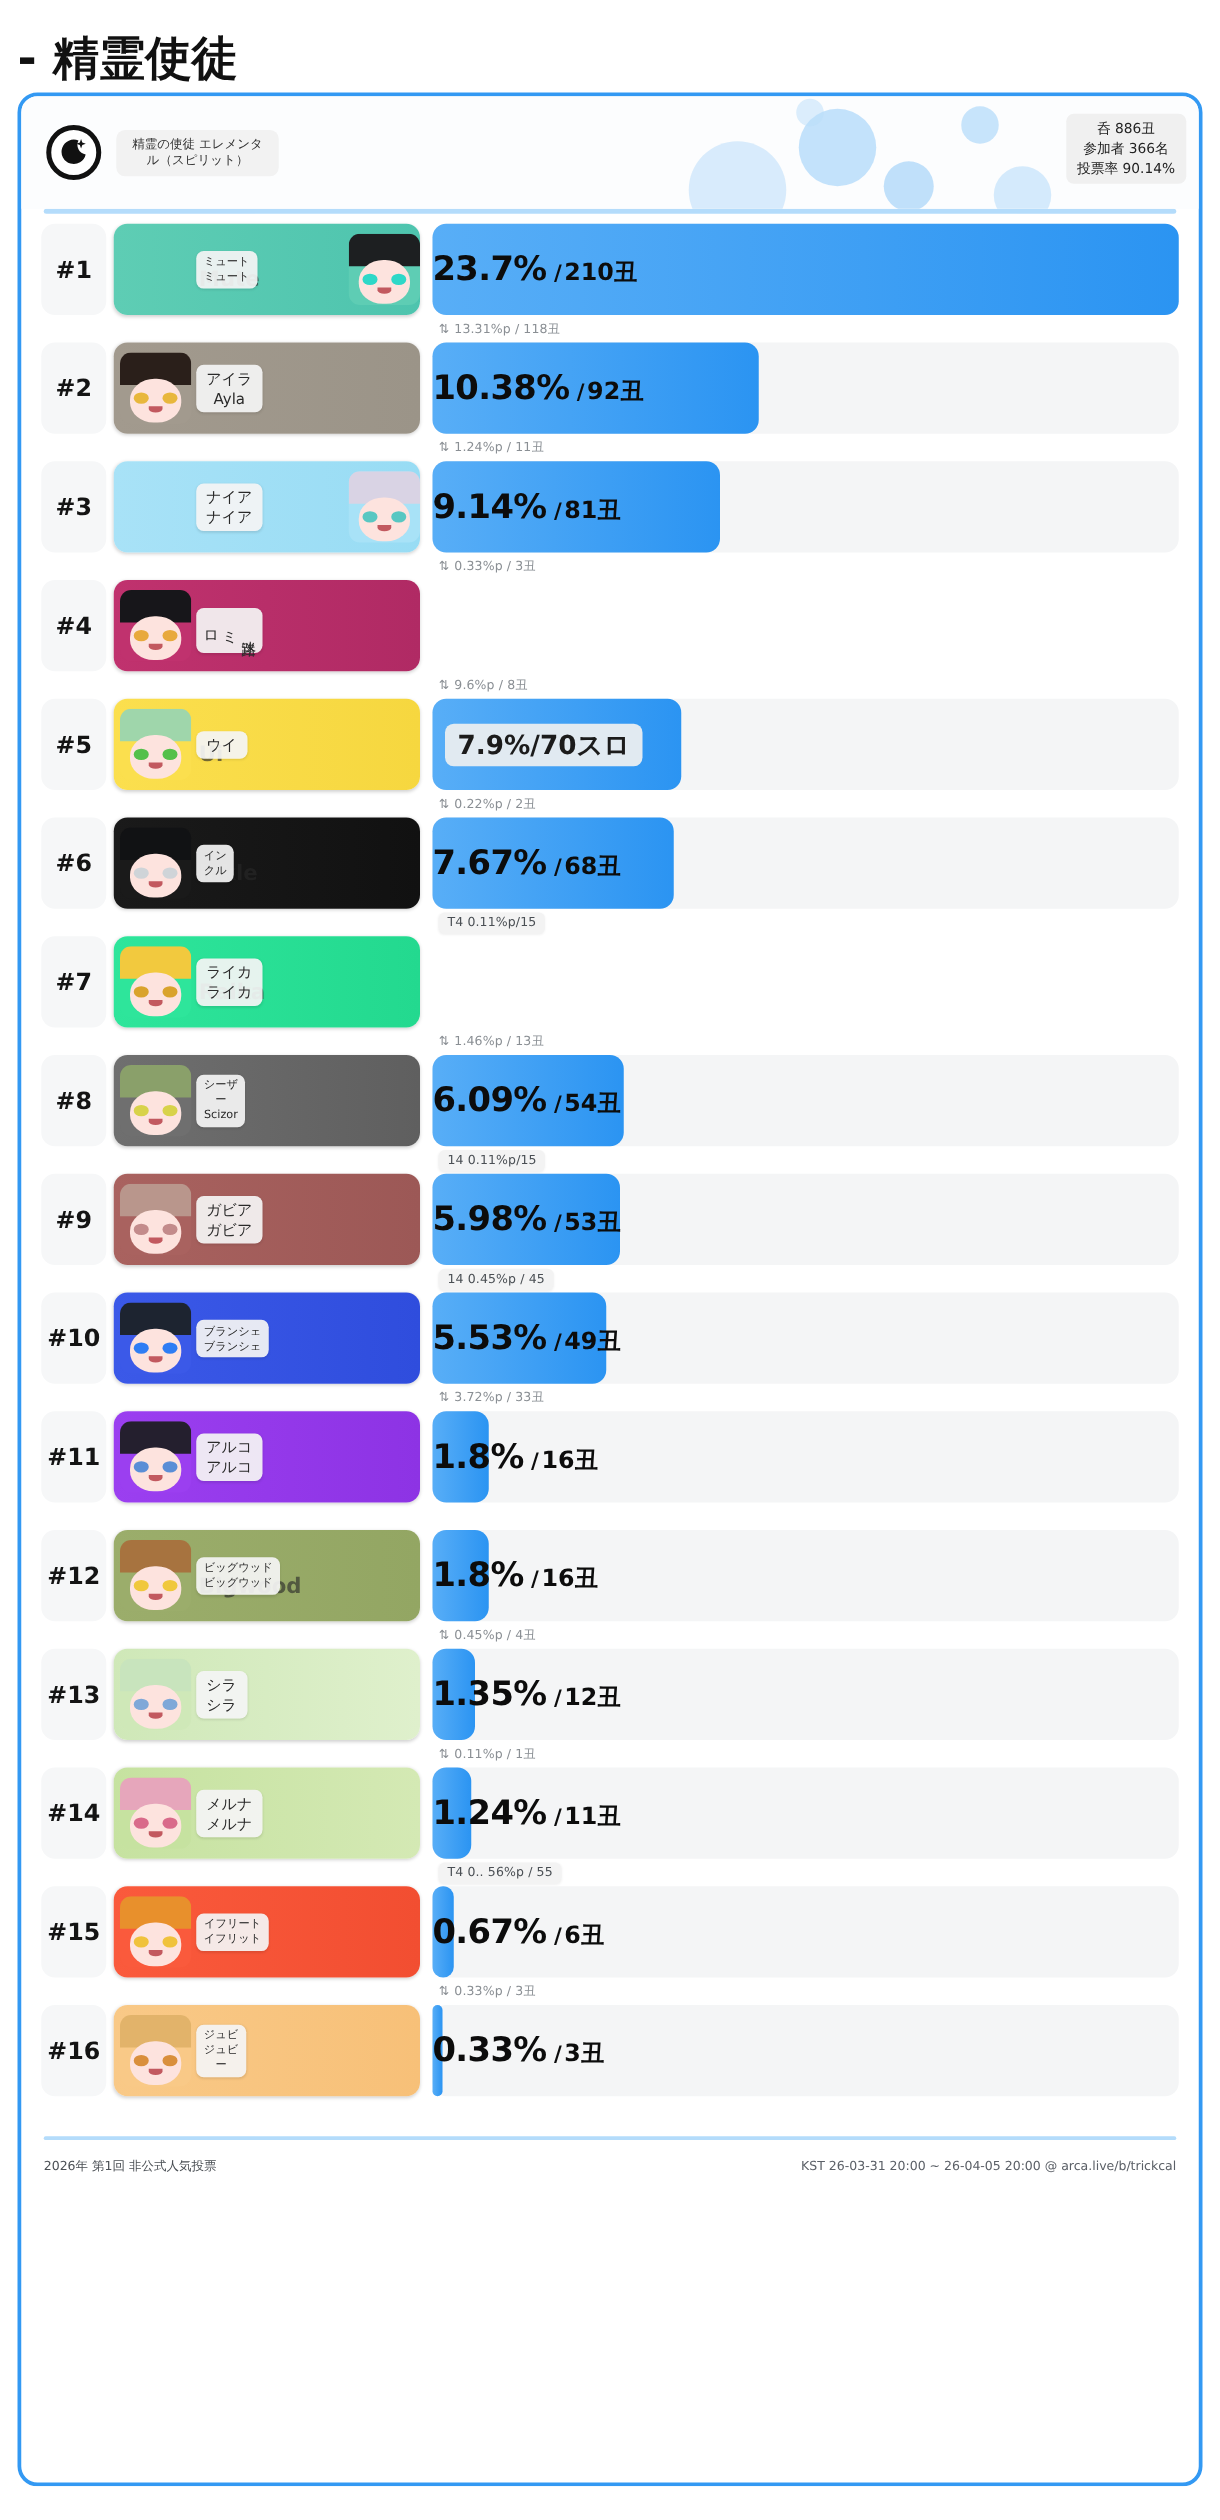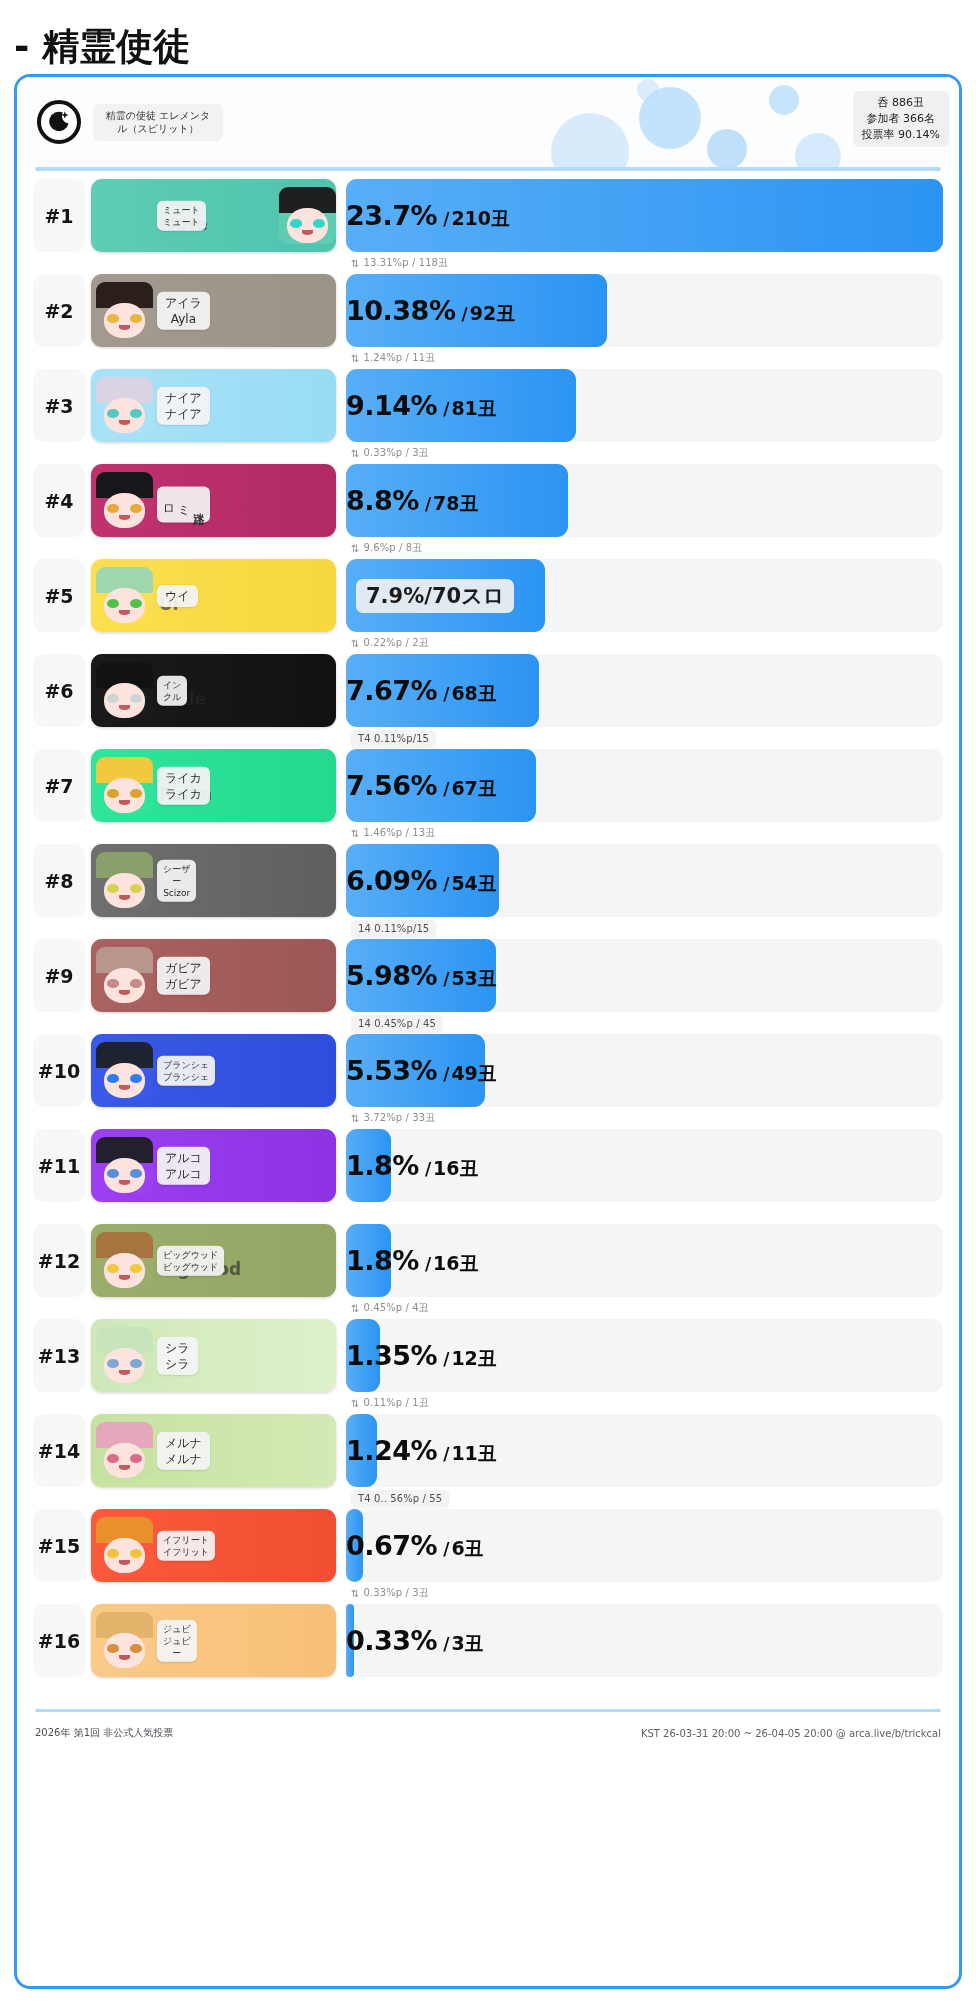--- a/index.html
+++ b/index.html
@@ -362,21 +362,21 @@
           </div>
         </div>
         <div class="delta">
           <span class="arrow">⇅</span>
           <span>1.24%p / 11丑</span>
         </div>
       </div>
       <div class="row-wrap">
         <div class="row">
           <div class="rank-cell">#3</div>
-          <div class="char-cell" style="background: linear-gradient(90deg, rgb(168, 226, 247) 0%, rgb(152, 220, 244) 100%);">
+          <div class="char-cell" style="background: linear-gradient(90deg, rgb(168, 226, 247) 0%, rgb(152, 220, 244) 100%); justify-content: flex-end;">
             <div class="portrait" style="background: rgb(168, 226, 247);">
               <span class="face">
                 <span class="hair" style="background:#d9d3e4"></span>
                 <span class="skin"></span>
                 <span class="eye l" style="background:#58c7c2"></span>
                 <span class="eye r" style="background:#58c7c2"></span>
                 <span class="mouth"></span>
               </span>
             </div>
             <div class="name-chip">ナイア
@@ -401,24 +401,20 @@
                 <span class="hair" style="background:#17161a"></span>
                 <span class="skin"></span>
                 <span class="eye l" style="background:#e8a93c"></span>
                 <span class="eye r" style="background:#e8a93c"></span>
                 <span class="mouth"></span>
               </span>
             </div>
             <div class="name-chip vertical">迷路
 ミロ</div>
           </div>
-          <div class="bar-cell">
-            <div class="bar-fill" style="width: 37.2%;"></div>
-            <div class="bar-label"><span class="pct">8.8%</span><span class="sep">/</span><span class="votes">78丑</span></div>
-          </div>
         </div>
         <div class="delta">
           <span class="arrow">⇅</span>
           <span>9.6%p / 8丑</span>
         </div>
       </div>
       <div class="row-wrap">
         <div class="row">
           <div class="rank-cell">#5</div>
           <div class="char-cell" style="background: linear-gradient(90deg, rgb(251, 223, 78) 0%, rgb(246, 215, 63) 100%);">
@@ -479,24 +475,20 @@
                 <span class="hair" style="background:#f2c93e"></span>
                 <span class="skin"></span>
                 <span class="eye l" style="background:#d9a32c"></span>
                 <span class="eye r" style="background:#d9a32c"></span>
                 <span class="mouth"></span>
               </span>
             </div>
             <div class="en-name">Raika</div>
             <div class="name-chip">ライカ
 ライカ</div>
-          </div>
-          <div class="bar-cell">
-            <div class="bar-fill" style="width: 31.9%;"></div>
-            <div class="bar-label"><span class="pct">7.56%</span><span class="sep">/</span><span class="votes">67丑</span></div>
           </div>
         </div>
         <div class="delta">
           <span class="arrow">⇅</span>
           <span>1.46%p / 13丑</span>
         </div>
       </div>
       <div class="row-wrap">
         <div class="row">
           <div class="rank-cell">#8</div>

